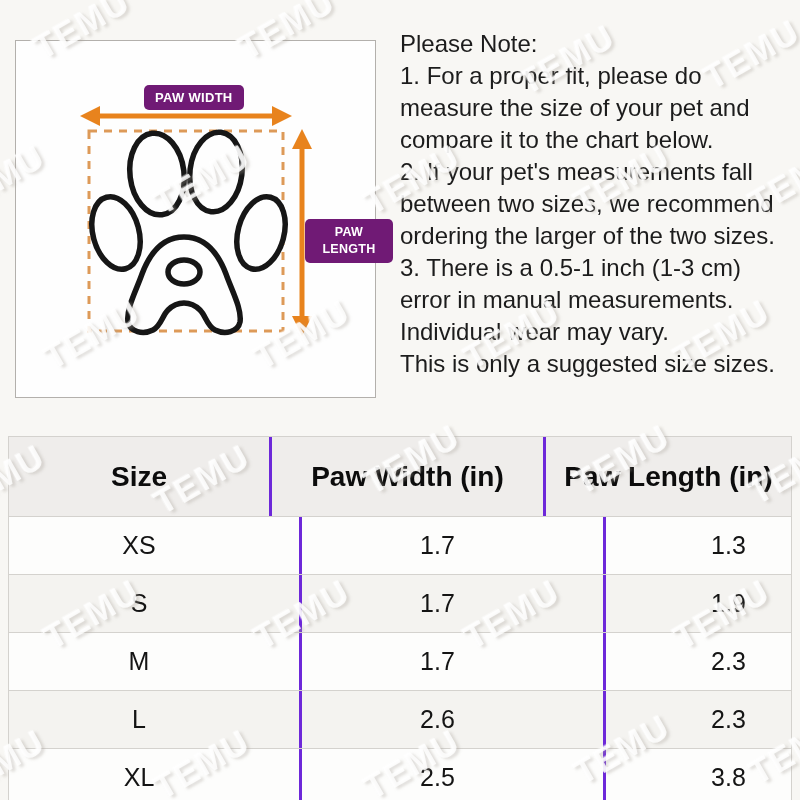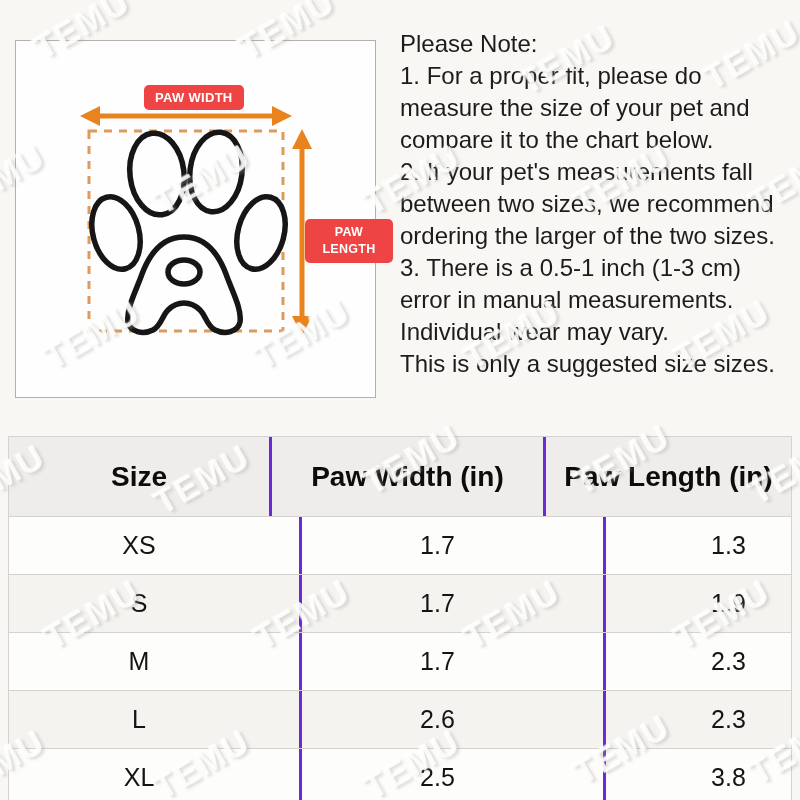--- a/index.html
+++ b/index.html
@@ -35,21 +35,21 @@
   .diagram-panel {
     position: absolute;
     left: 15px; top: 40px;
     width: 361px; height: 358px;
     background: #fefefe;
     border: 1px solid #b3b0ac;
   }
   .diagram-svg { position: absolute; inset: 0; }
   .badge {
     position: absolute;
-    background: #ef4444;
+    background: #701a75;
     color: #ffffff;
     font-weight: bold;
     border-radius: 5px;
     text-align: center;
     letter-spacing: 0.3px;
   }
   .badge-width {
     left: 128px; top: 44px;
     font-size: 13px;
     padding: 5px 11px;

